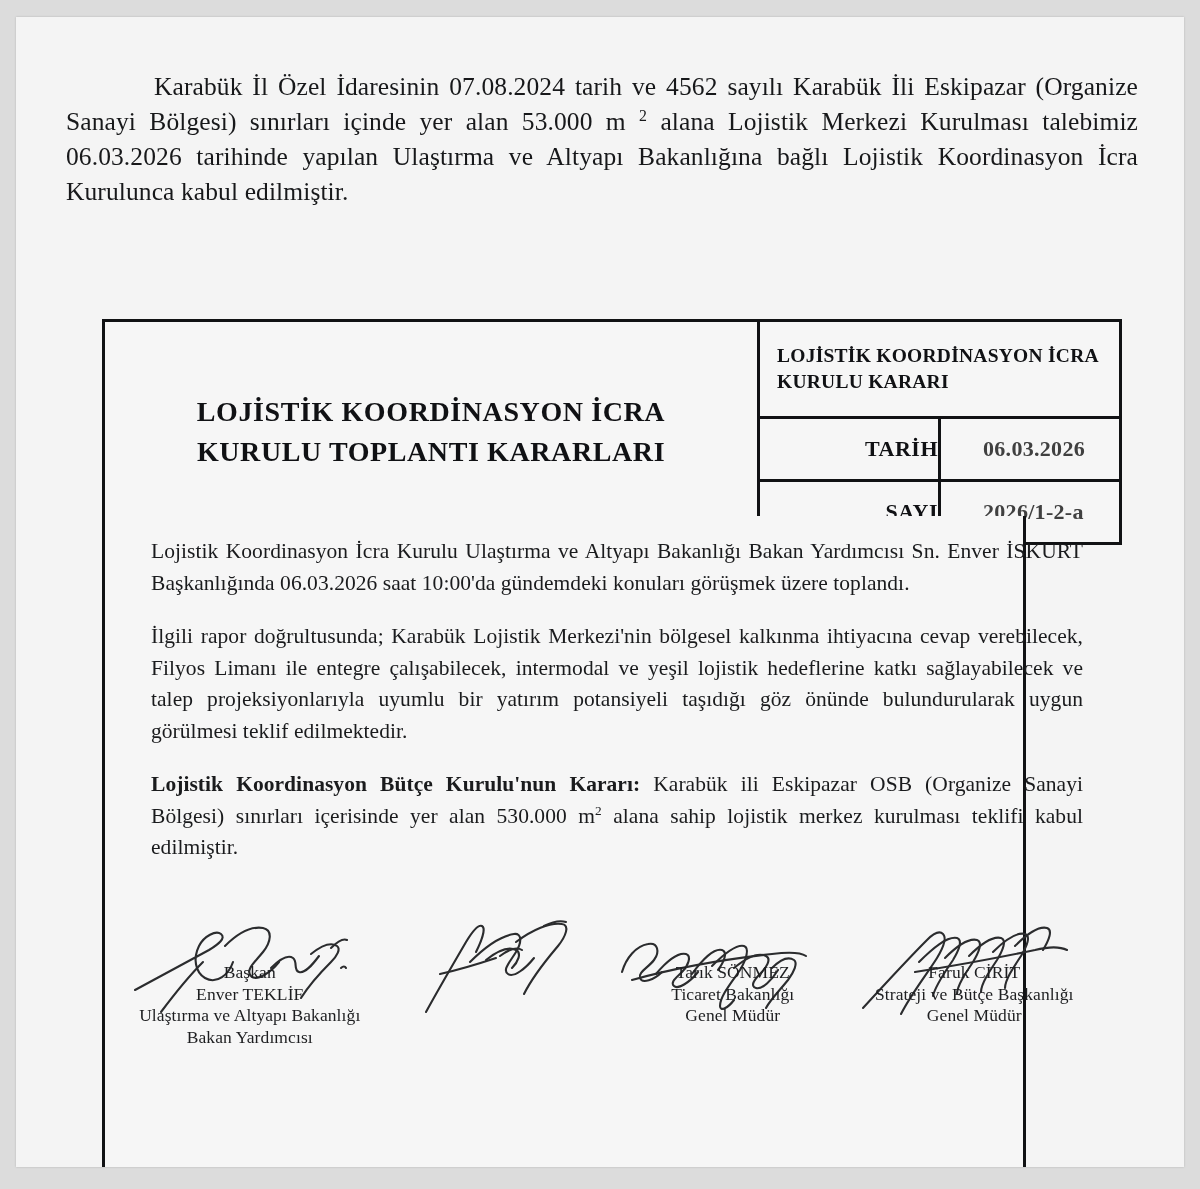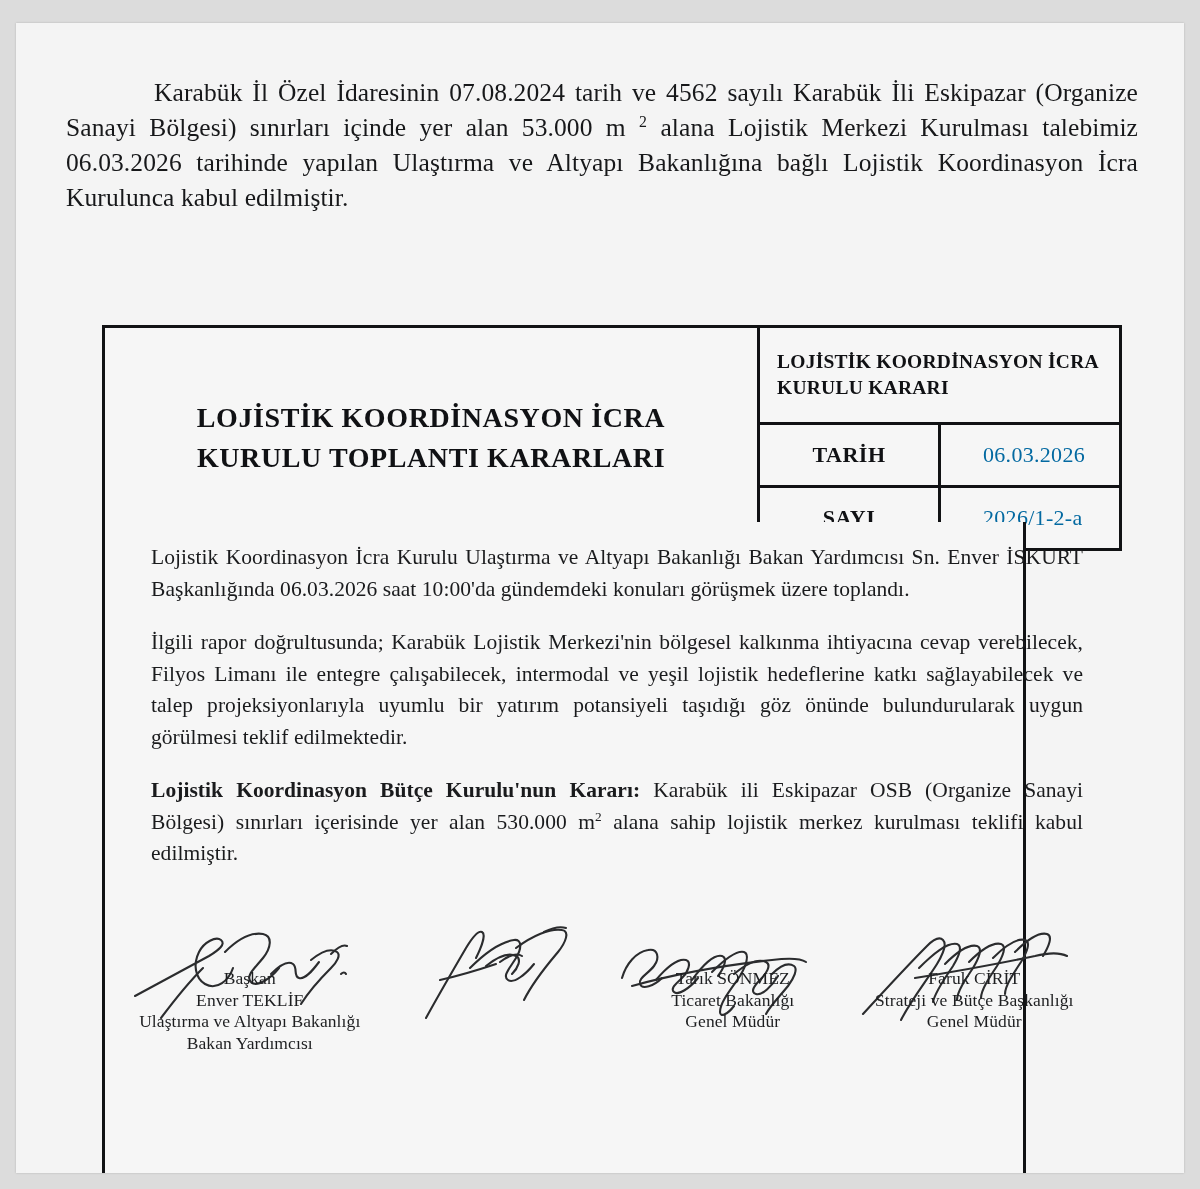--- a/index.html
+++ b/index.html
@@ -11,21 +11,21 @@
     width: 1200px;
     height: 1189px;
     background: #dcdcdc;
     font-family: "Liberation Serif", "DejaVu Serif", serif;
     overflow: hidden;
   }
 
   .page-wrap {
     position: absolute;
     left: 16px;
-    top: 23px;
+    top: 17px;
     width: 1168px;
     height: 1150px;
     background: #f4f4f4;
     box-shadow: 0 0 2px rgba(0,0,0,0.18);
     overflow: hidden;
   }
 
   
   .intro {
     position: absolute;
@@ -84,34 +84,34 @@
   .kurul-cell .k-line {
     font-size: 19.5px;
     font-weight: 700;
     letter-spacing: 0.25px;
     line-height: 26px;
     color: #101114;
   }
   td.meta-label {
     width: 108px;
     height: 60px;
-    text-align: center;
+    text-align: right;
     font-size: 22px;
     font-weight: 700;
     letter-spacing: 0.5px;
     color: #101114;
   }
   td.meta-value {
     height: 60px;
     text-align: left;
     padding-left: 42px;
     font-size: 22px;
-    font-weight: 400;
+    font-weight: 700;
     letter-spacing: 0.3px;
-    color: #0369a1;
+    color: #404040;
   }
 
   
   .body-frame {
     position: absolute;
     left: 86px;
     top: 499px;
     width: 924px;
     height: 651px;
     border-left: 3.5px solid #111214;

